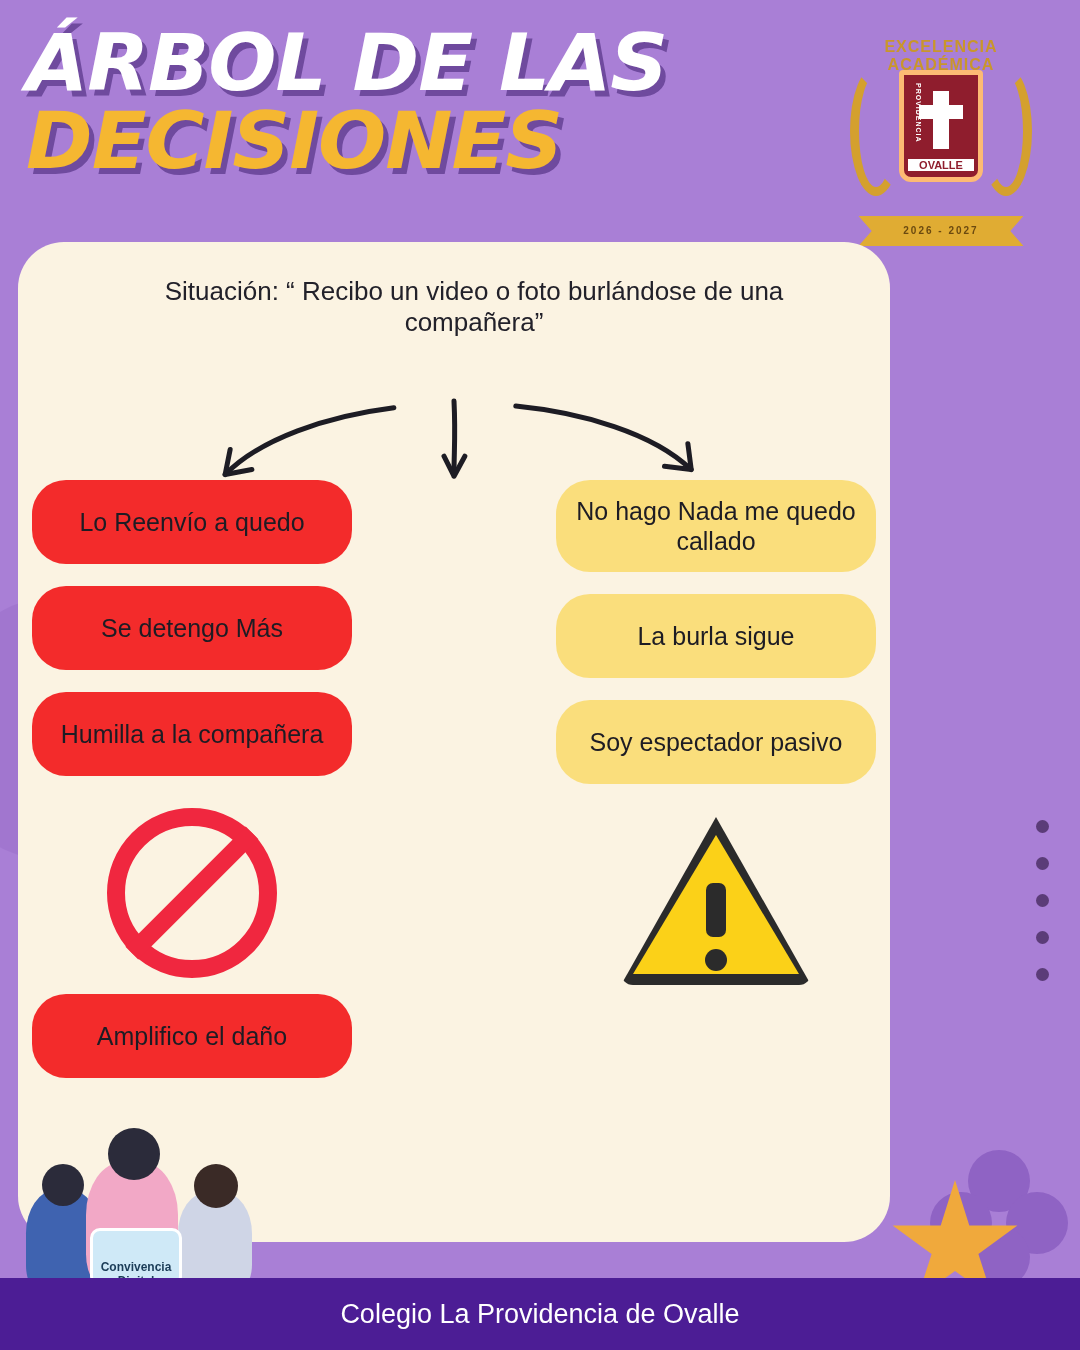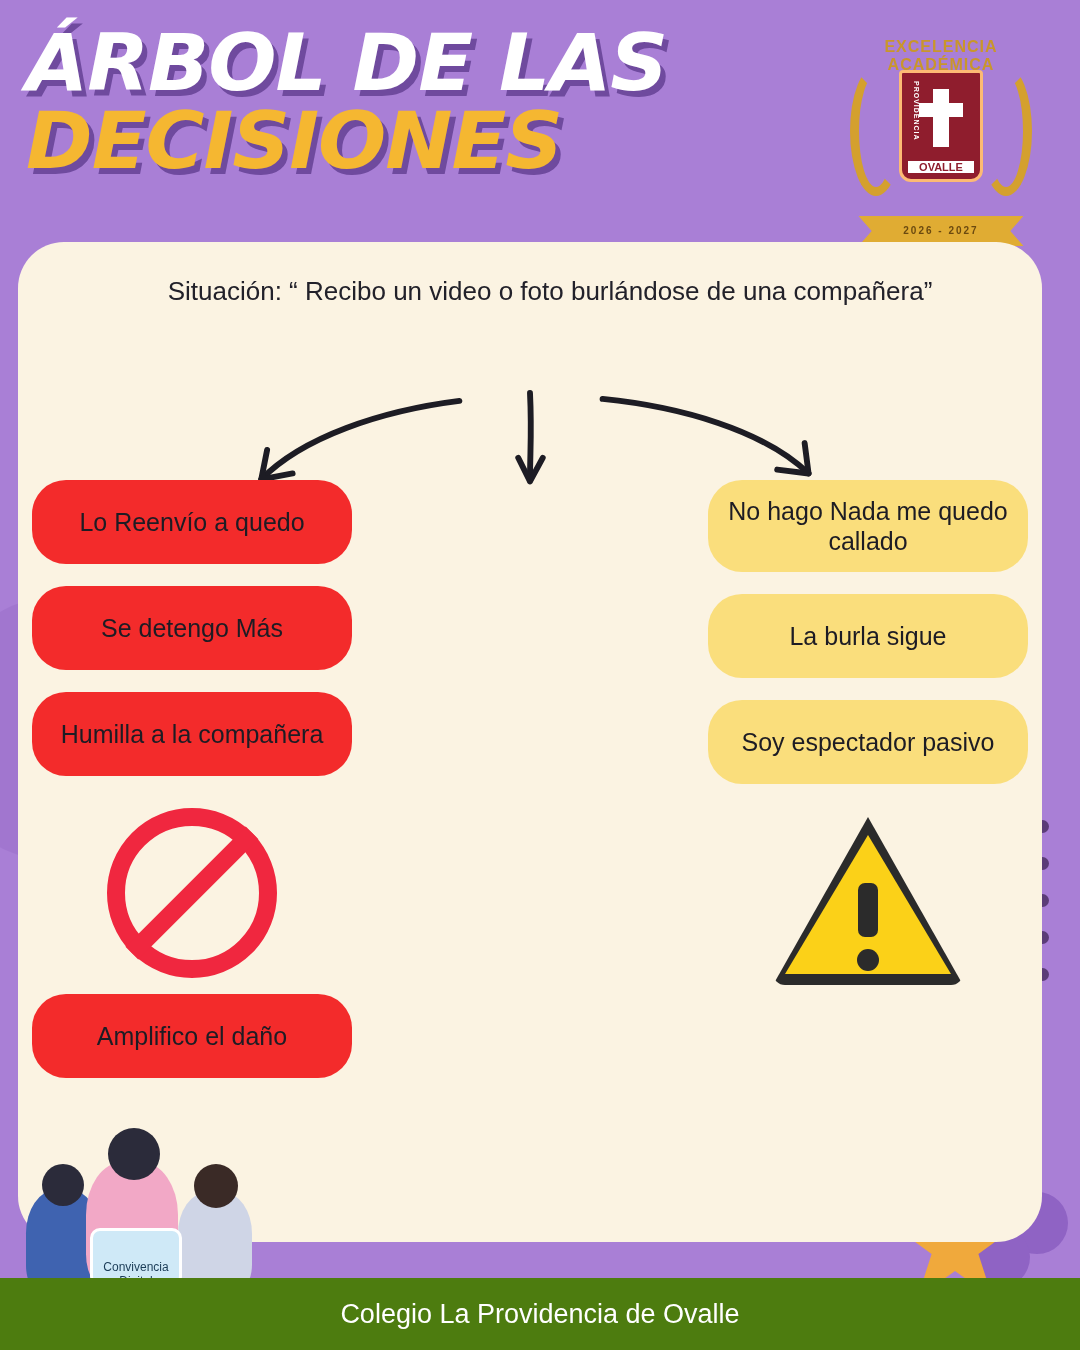--- a/index.html
+++ b/index.html
@@ -129,21 +129,21 @@
   .crest .laurel-left { left: 14px; border-right-color: transparent; border-top-color: transparent;}
   .crest .laurel-right { right: 14px; border-left-color: transparent; border-top-color: transparent;}
   .crest .shield {
     position: absolute;
     left: 50%;
     transform: translateX(-50%);
     top: 48px;
     width: 84px;
     height: 112px;
     background: #8f1d2d;
-    border: 3px solid #fdba74;
+    border: 5px solid #fdba74;
     border-radius: 4px 4px 12px 12px;
     color: #fff;
   }
   .crest .shield .cross {
     position: absolute;
     left: 50%;
     top: 16px;
     transform: translateX(-50%);
     width: 16px;
     height: 58px;
@@ -194,21 +194,21 @@
     letter-spacing: 2px;
     line-height: 30px;
     clip-path: polygon(0 0, 100% 0, 92% 50%, 100% 100%, 0 100%, 8% 50%);
   }
 
   
   .card {
     position: absolute;
     left: 18px;
     top: 242px;
-    width: 1024px;
+    width: 872px;
     height: 1000px;
     background: #fbf3e2;
     border-radius: 46px;
     padding-left: 40px;
   }
 
   .situation {
     text-align: center;
     font-size: 26px;
     color: #22212a;
@@ -375,21 +375,21 @@
     transform: rotate(38deg);
     border-radius: 3px;
   }
 
   
   .footer-bar {
     position: absolute;
     left: 0; bottom: 0;
     width: 100%;
     height: 72px;
-    background: #4d7c0f;
+    background: #4c1d95;
     display: flex;
     align-items: center;
     justify-content: center;
     color: #fff;
     font-size: 27px;
   }
 
   .mascots {
     position: absolute;
     left: 20px;
@@ -414,21 +414,21 @@
     width: 92px;
     height: 92px;
     background: #cfe9f7;
     border: 3px solid #ffffff;
     border-radius: 10px 10px 44px 44px;
     display: flex;
     align-items: center;
     justify-content: center;
     text-align: center;
     font-size: 12px;
-    font-weight: normal;
+    font-weight: bold;
     color: #1b3c57;
     line-height: 1.2;
     padding: 0 6px;
   }
 </style>
 </head>
 <body>
 
 <div class="poster">
 

